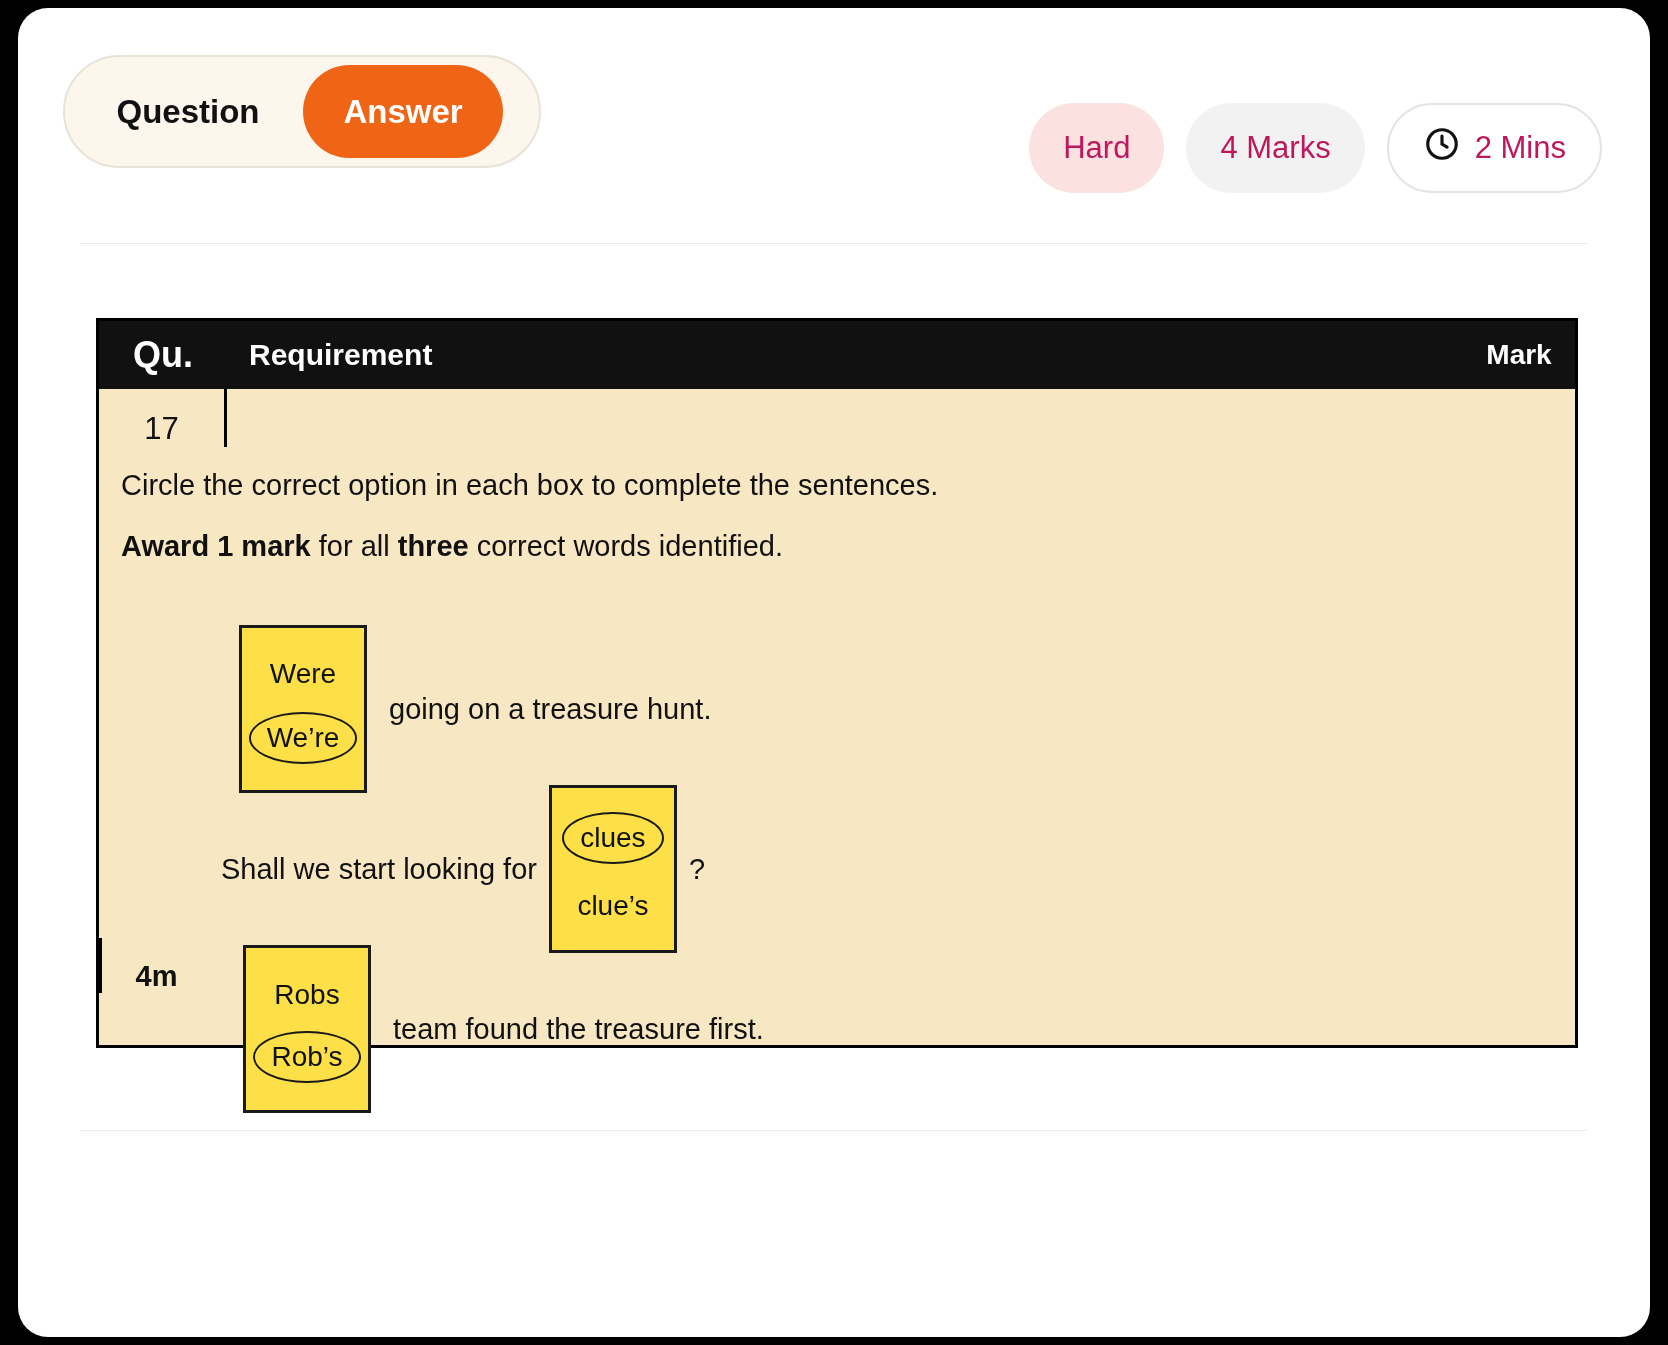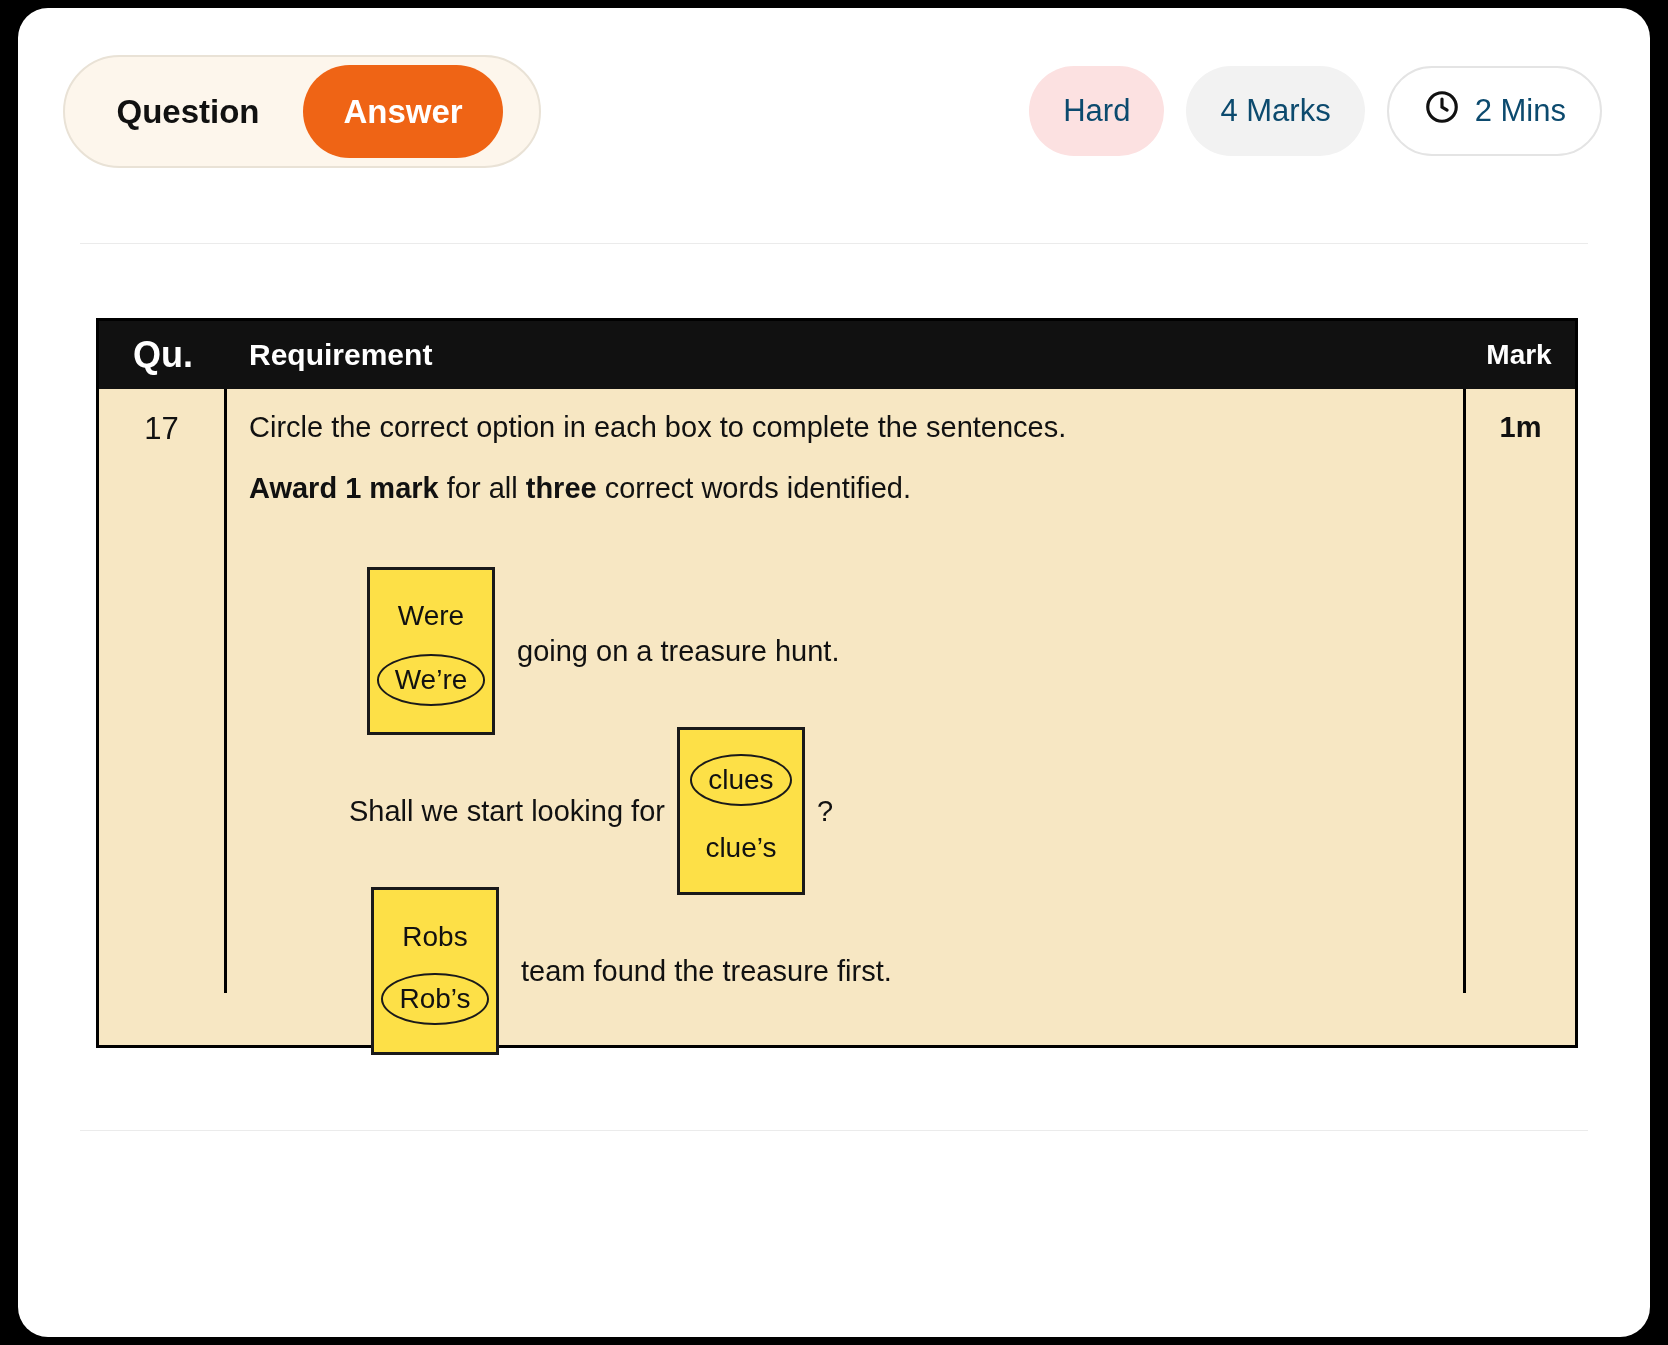--- a/index.html
+++ b/index.html
@@ -68,22 +68,23 @@
     align-items: center;
     gap: 22px;
   }
   .pill {
     height: 90px;
     border-radius: 45px;
     display: flex;
     align-items: center;
     justify-content: center;
     font-size: 31px;
-    color: #0c4a6e;
+    color: #be185d;
     padding: 16px 34px;
+    margin-top: 37px;
   }
   .pill-difficulty { background: #fce1e1; }
   .pill-marks { background: #f2f2f2; }
   .pill-time {
     background: #ffffff;
     border: 2px solid #e4e4e4;
     gap: 14px;
   }
   .clock-icon { display: block; }
   
@@ -124,20 +125,21 @@
     font-size: 30px; font-weight: bold;
   }
   .ms-head .c-mark {
     width: 112px;
     display: flex; align-items: center; justify-content: center;
     font-size: 28px; font-weight: bold;
   }
   .ms-body {
     display: flex;
     height: 604px;
+    flex-direction: column;
   }
   .ms-body .c-qu {
     width: 128px;
     border-right: 3px solid #000000;
     padding-top: 22px;
     text-align: center;
     font-size: 31px;
     color: #111111;
   }
   .ms-body .c-req {
@@ -293,20 +295,20 @@
 
         <div class="srow row3">
           <div class="optbox">
             <span class="opt">Robs</span>
             <span class="opt opt-circled">Rob’s</span>
           </div>
           <span class="stext">team found the treasure first.</span>
         </div>
       </div>
 
-      <div class="c-mark">1m</div>
+      <div class="c-mark">4m</div>
     </div>
   </div>
 
   <div class="divider divider-bottom"></div>
 
 
 </div>
 
 </body></html>

